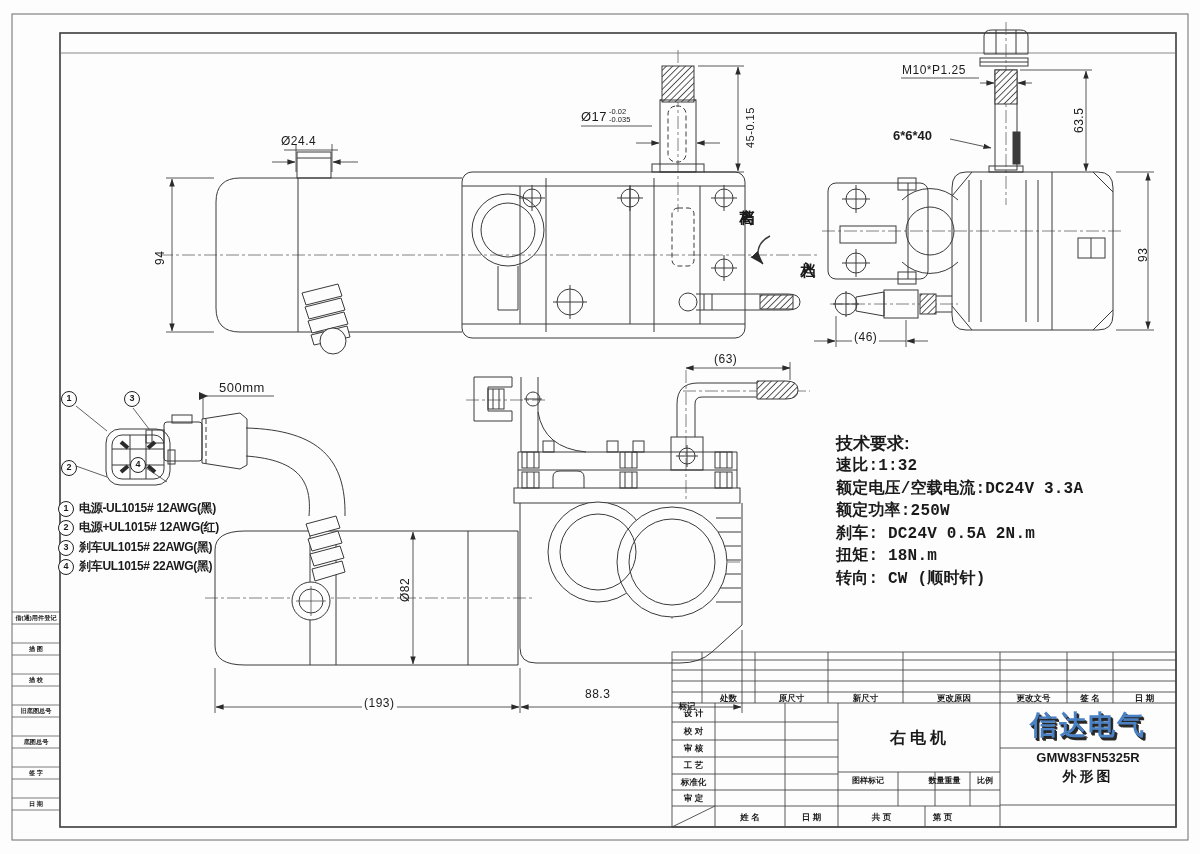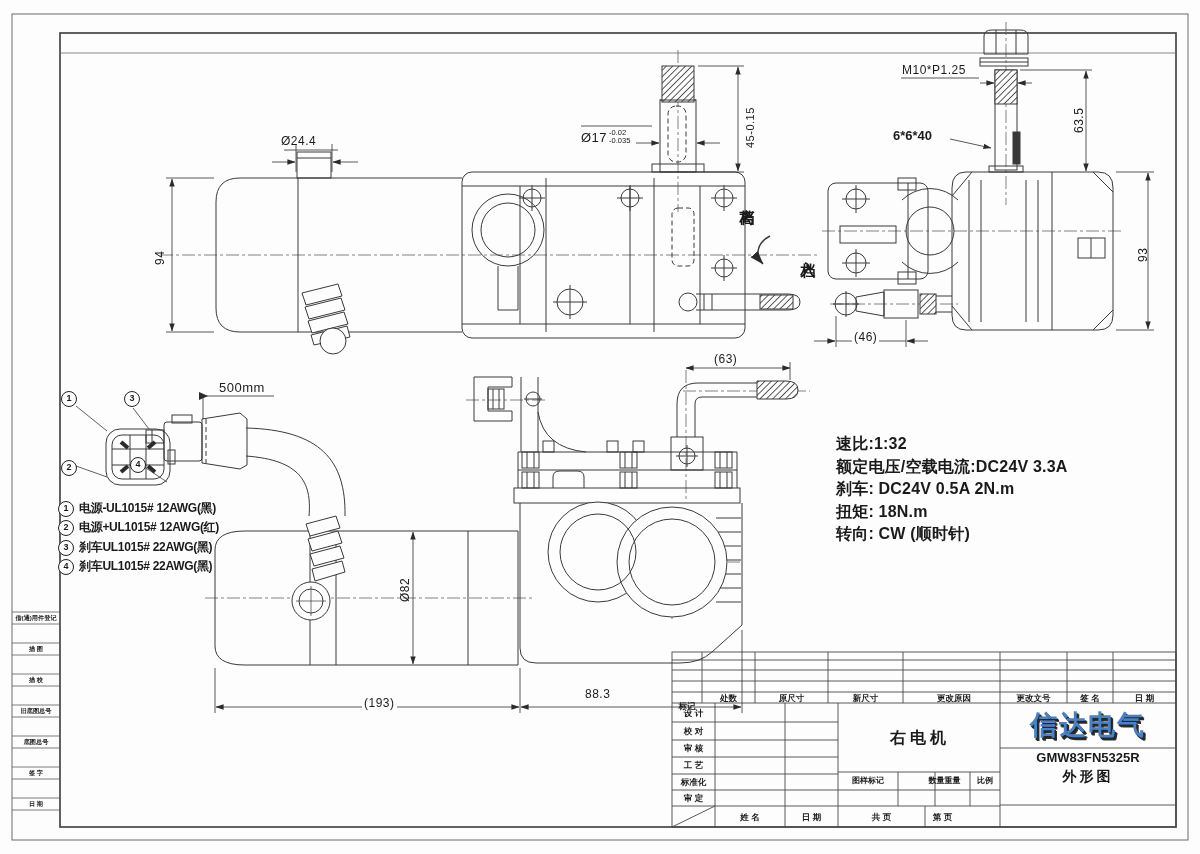--- a/index.html
+++ b/index.html
@@ -4,31 +4,31 @@
 <style>
   html,body{margin:0;padding:0;}
   body{width:1200px;height:854px;position:relative;background:#fdfdfd;
        font-family:"Liberation Sans","DejaVu Sans",sans-serif;color:#1a1a1a;overflow:hidden;}
   .art{position:absolute;left:0;top:0;width:1200px;height:854px;}
   .lbl{position:absolute;white-space:nowrap;color:#1c1c1c;}
   .dim{font-size:12px;letter-spacing:.5px;}
   .dimbg{background:#fdfdfd;padding:0 2px;}
   .vtext{position:absolute;transform:rotate(-90deg);transform-origin:0 0;white-space:nowrap;font-size:12px;letter-spacing:.5px;}
   .cjkv{position:absolute;writing-mode:vertical-rl;text-orientation:upright;font-size:15px;font-weight:700;letter-spacing:2px;}
-  .tolwrap{position:absolute;display:flex;align-items:center;gap:2px;margin-top:21px;}
+  .tolwrap{position:absolute;display:flex;align-items:center;gap:2px;}
   .tolmain{font-size:13px;letter-spacing:.5px;}
   .tolstack{display:flex;flex-direction:column;font-size:7.5px;line-height:8px;}
   .circ{display:inline-block;width:14px;height:14px;border:1px solid #222;border-radius:50%;
         font-size:9px;line-height:13px;text-align:center;font-weight:700;background:#fdfdfd;}
   .pincirc{position:absolute;}
   .wirerow{position:absolute;display:flex;align-items:center;gap:5px;}
   .wiretxt{font-size:12px;font-weight:700;letter-spacing:-0.3px;}
   .tech{position:absolute;left:836px;top:433px;width:300px;}
   .tech .t-title{font-size:17px;font-weight:700;line-height:22px;}
-  .tech .t-line{font-size:16px;font-weight:700;line-height:22.5px;letter-spacing:.2px;}
+  .tech .t-line{font-size:16px;font-weight:700;line-height:22.5px;letter-spacing:.2px;font-family:Liberation Mono, monospace;}
   .tb-cell{position:absolute;font-size:8.5px;font-weight:700;text-align:center;line-height:10px;}
   .tb-small{font-size:8px;}
   .partname{position:absolute;font-size:16px;font-weight:700;letter-spacing:4px;}
   .logo{position:absolute;left:1004px;top:707px;width:168px;text-align:center;
         font-size:27px;font-weight:700;letter-spacing:2px;color:#4a80c4;
         text-shadow:1.5px 1.5px 0 #262626, 2.5px 2.5px 0 #30302e;}
   .model{position:absolute;left:1004px;width:168px;text-align:center;font-weight:700;}
   .side-item{position:absolute;left:12px;width:48px;text-align:center;font-size:6.5px;line-height:11px;
              font-weight:700;transform:scale(.95);}
 </style>
@@ -414,22 +414,24 @@
 <div class="wirerow" style="left:58px;top:539px;">
   <span class="circ">3</span>
   <span class="wiretxt">刹车UL1015# 22AWG(黑)</span>
 </div>
 <div class="wirerow" style="left:58px;top:558px;">
   <span class="circ">4</span>
   <span class="wiretxt">刹车UL1015# 22AWG(黑)</span>
 </div>
 
 <div class="tech">
+  <div class="t-title">技术要求:</div>
   <div class="t-line">速比:1:32</div>
   <div class="t-line">额定电压/空载电流:DC24V 3.3A</div>
+  <div class="t-line">额定功率:250W</div>
   <div class="t-line">刹车: DC24V 0.5A 2N.m</div>
   <div class="t-line">扭矩: 18N.m</div>
   <div class="t-line">转向: CW (顺时针)</div>
 </div>
 
 <span class="tb-cell" style="left:672px;top:693px;width:30px;margin-top:8px;">标记</span>
 <span class="tb-cell" style="left:702px;top:693px;width:53px;">处数</span>
 <span class="tb-cell" style="left:755px;top:693px;width:73px;">原尺寸</span>
 <span class="tb-cell" style="left:828px;top:693px;width:75px;">新尺寸</span>
 <span class="tb-cell" style="left:903px;top:693px;width:102px;">更改原因</span>

